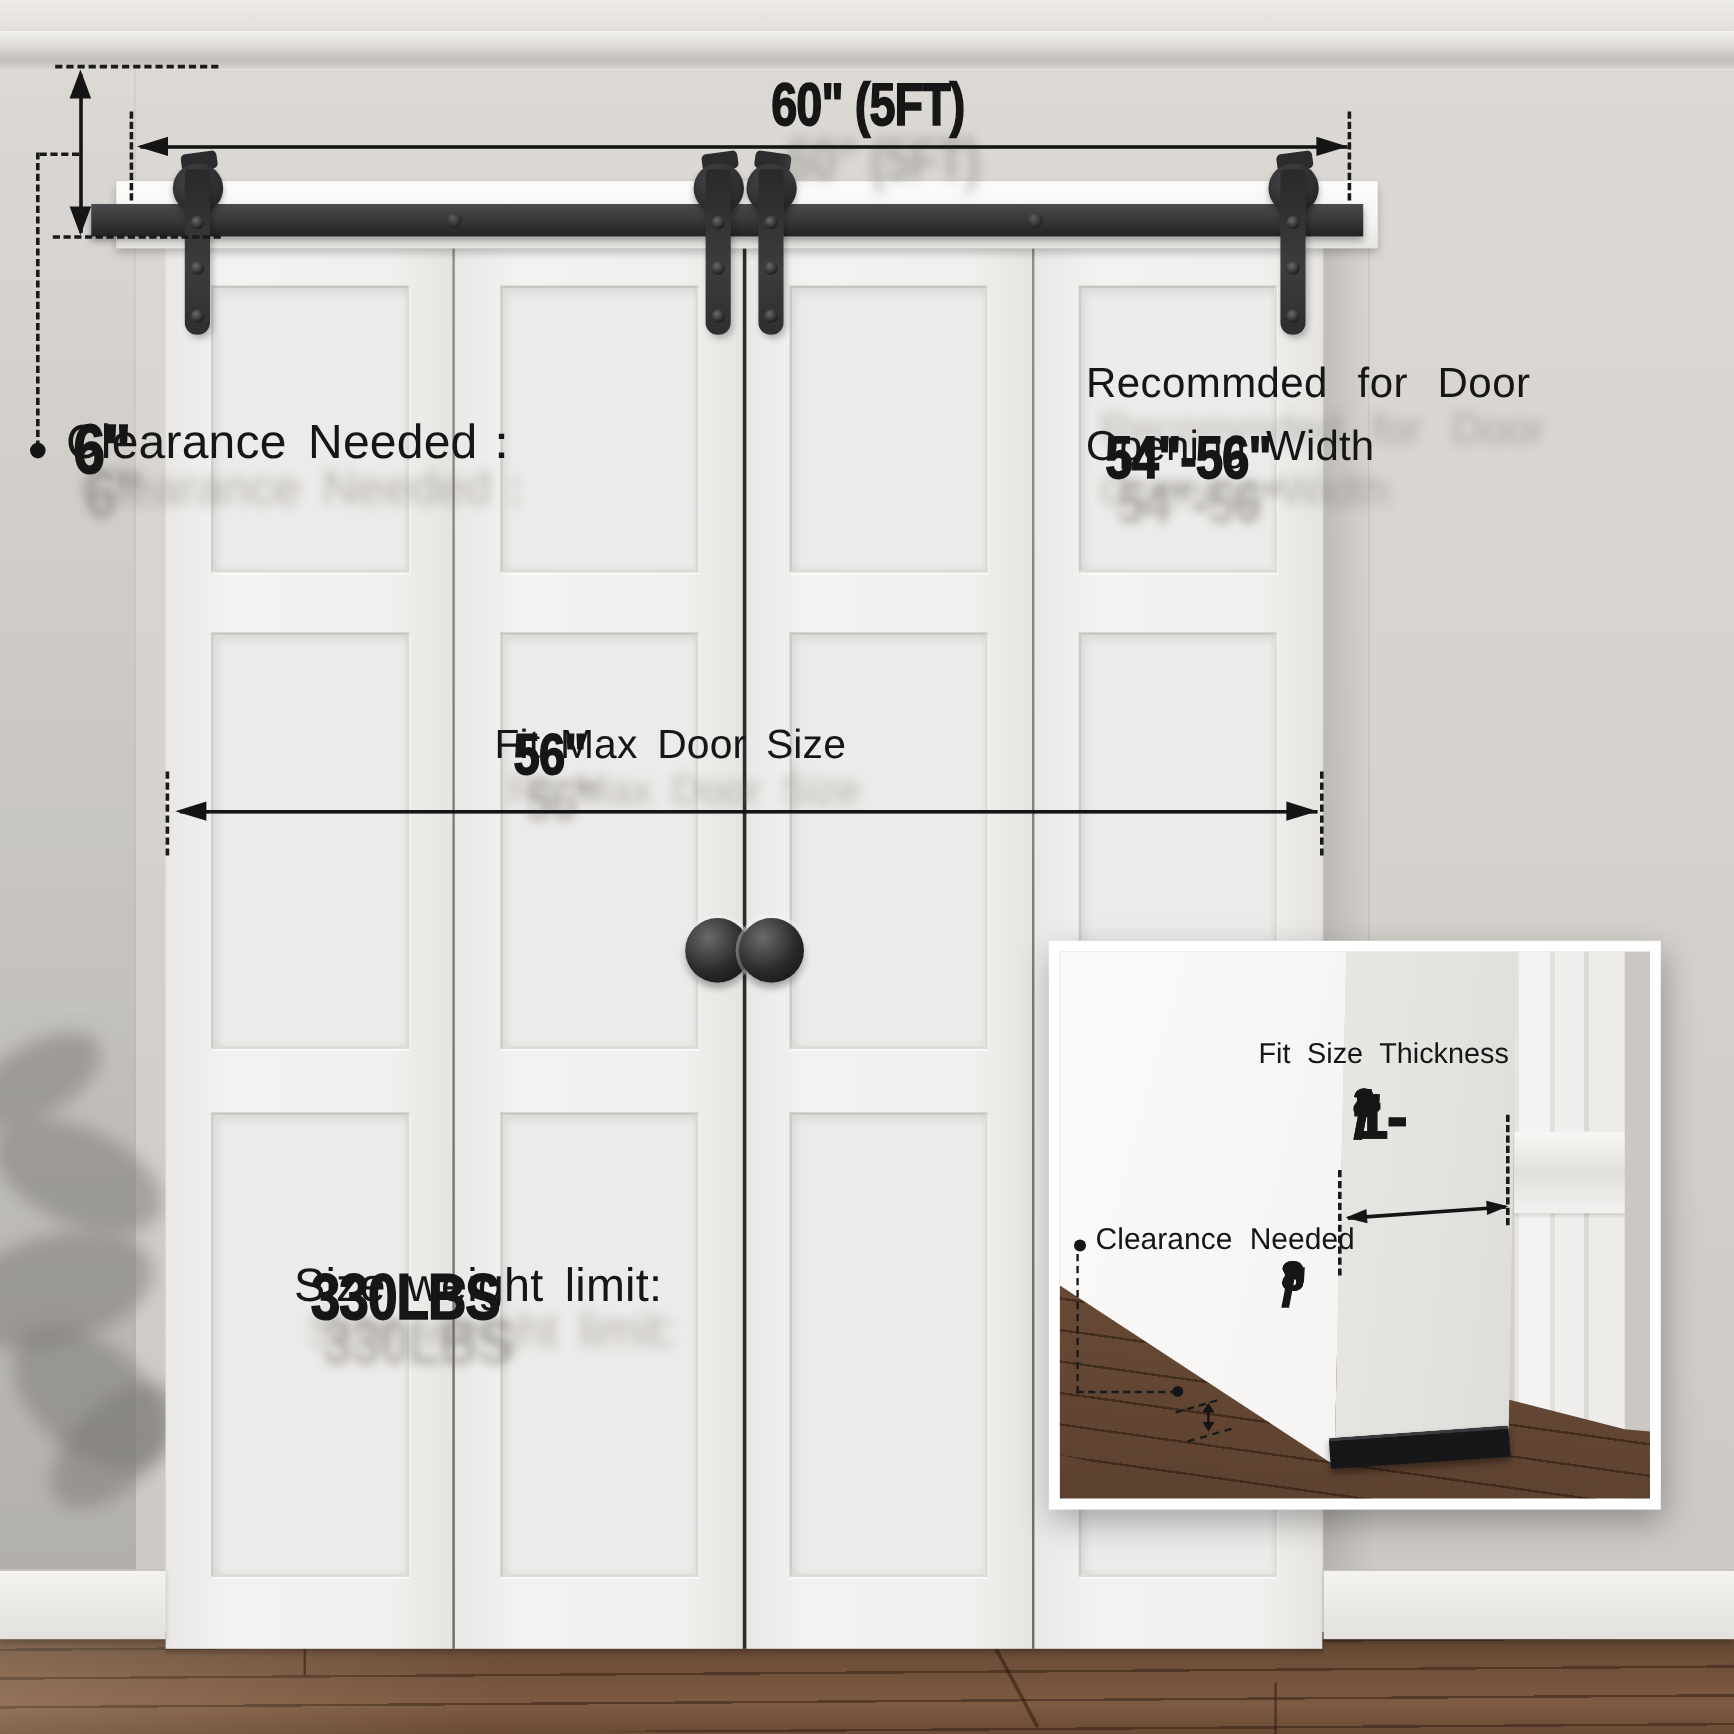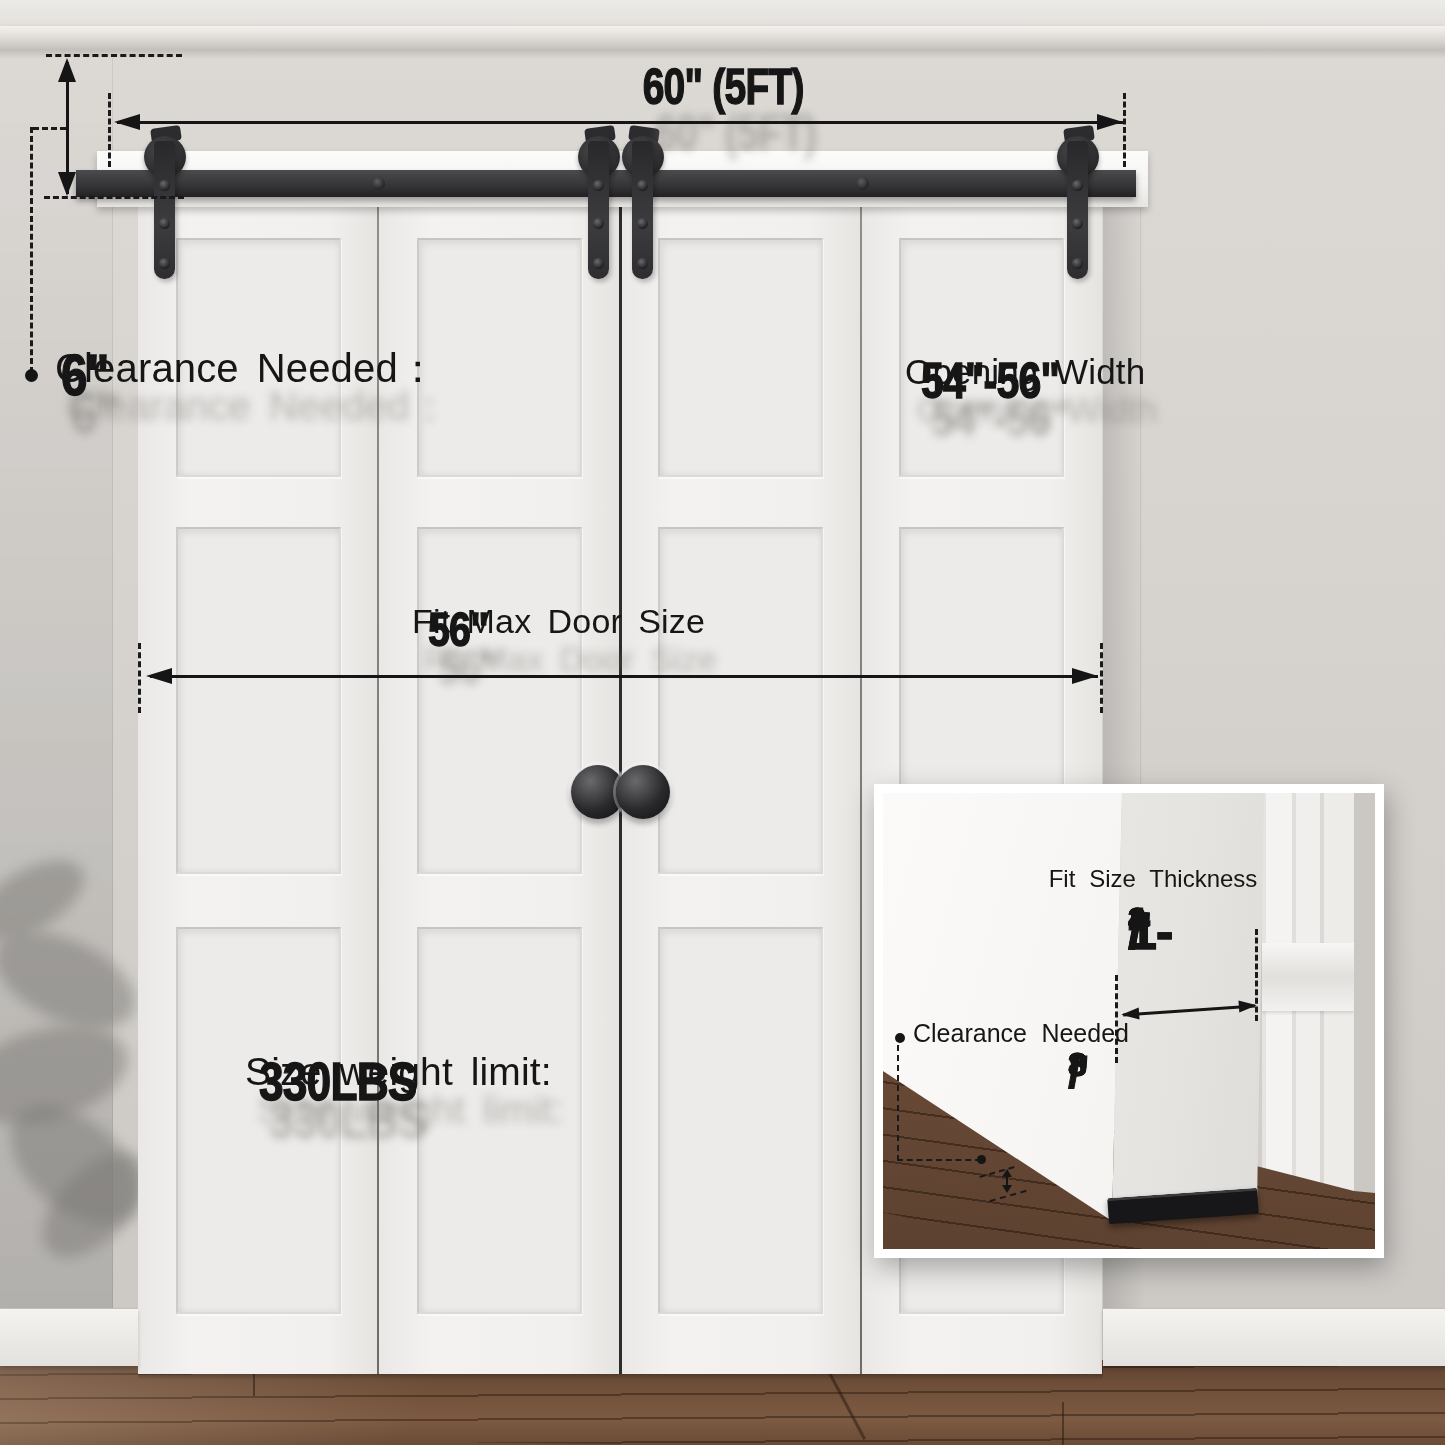--- a/index.html
+++ b/index.html
@@ -235,20 +235,21 @@
   <div class="ah d" style="left:58px;top:172px;"></div>
   <div class="dh" style="left:44px;top:196px;width:140px;"></div>
   <div class="dh" style="left:33px;top:127px;width:33px;"></div>
   <div class="dv" style="left:30px;top:127px;height:246px;"></div>
   <div class="dot" style="left:25px;top:369px;width:13px;height:13px;"></div>
   <div class="row t ghost-md" style="left:55px;top:341px;">
     <span style="font-size:40px;">Clearance Needed：</span>
     <span class="bignum" style="font-size:58px;margin-left:6px;">6"</span>
   </div>
 
+  <div class="t ghost-md" style="left:905px;top:300px;font-size:35px;">Recommded for Door</div>
   <div class="row t ghost-md" style="left:905px;top:352px;">
     <span style="font-size:35px;">Opening Width</span>
     <span class="bignum" style="font-size:50px;margin-left:16px;">54"-56"</span>
   </div>
 
   <div class="row t ghost-md" style="left:412px;top:602px;">
     <span style="font-size:34px;">Fit Max Door Size</span>
     <span class="bignum" style="font-size:48px;margin-left:16px;">56"</span>
   </div>
   <div class="dim" style="left:150px;top:675px;width:948px;"></div>

